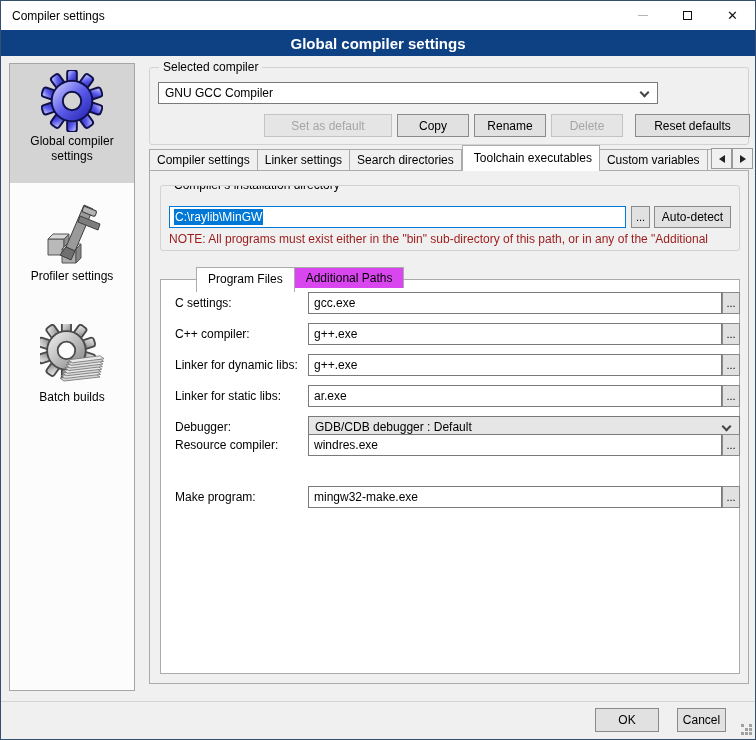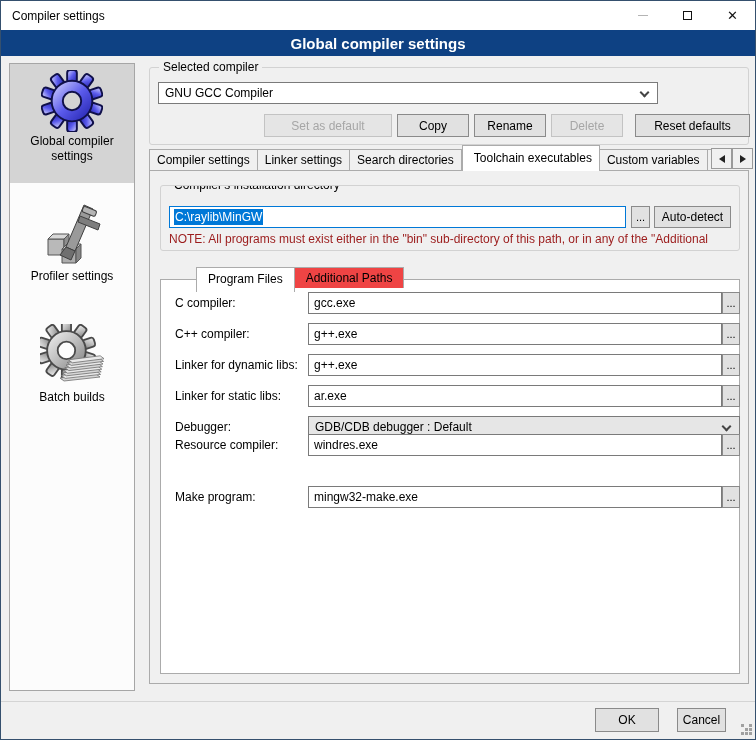--- a/index.html
+++ b/index.html
@@ -54,21 +54,21 @@
   
   .tabpage{position:absolute;left:148px;top:114px;width:600px;height:514px;border:1px solid #ababab;background:#f0f0f0;z-index:2;}
   
   .install-box{left:10px;top:14px;width:580px;height:66px;overflow:hidden;}
   .text-input{position:absolute;background:#fff;border:1px solid #7a7a7a;height:22px;line-height:20px;padding:0 4px;overflow:hidden;white-space:nowrap;font-size:12px;}
   .text-input.focused{border-color:#0078d7;}
   .sel-text{background:#0078d7;color:#ffffff;padding:1px 1px;margin-top:32px;}
   .note{position:absolute;left:8px;top:46px;width:570px;white-space:nowrap;overflow:hidden;color:#9b1b1b;font-size:12px;}
   
   .innerstrip{position:absolute;left:10px;top:96px;height:26px;display:flex;align-items:flex-start;z-index:3;margin-left:36px;}
-  .itab{height:21px;margin-bottom:1px;background:#ef4444;border:1px solid #ababab;border-bottom:none;padding:0 11px;line-height:20px;font-size:12px;white-space:nowrap;}
+  .itab{height:21px;margin-bottom:1px;background:#d946ef;border:1px solid #ababab;border-bottom:none;padding:0 11px;line-height:20px;font-size:12px;white-space:nowrap;}
   .itab+.itab{border-left:none;}
   .itab.active{height:25px;margin-bottom:0;background:#fff;line-height:23px;border-left:1px solid #ababab;}
   .innerpanel{position:absolute;left:10px;top:108px;width:580px;height:395px;background:#fff;border:1px solid #ababab;z-index:2;}
   .field-row{position:absolute;left:0;width:100%;height:22px;}
   .field-label{position:absolute;left:14px;line-height:22px;font-size:12px;}
   .field-input{position:absolute;left:147px;width:414px;height:22px;border:1px solid #7a7a7a;background:#fff;
     font-family:"Liberation Sans","DejaVu Sans",sans-serif;font-size:12px;padding:0 5px;outline:none;}
   .browse-btn{left:561px;width:18px;height:22px;font-size:11px;line-height:10px;}
   .field-combo{left:147px;width:432px;}
   
@@ -242,21 +242,21 @@
         <div class="btn" style="left:493px;top:20px;width:77px;height:22px;">Auto-detect</div>
         <div class="note" style="color: rgb(155, 27, 27);">NOTE: All programs must exist either in the "bin" sub-directory of this path, or in any of the "Additional</div>
       </div>
 
       <div class="innerstrip" id="innerstrip">
           <div class="itab active">Program Files</div>
           <div class="itab">Additional Paths</div>
         </div>
       <div class="innerpanel" id="programpanel">
           <div class="field-row" style="top: 12px;">
-            <span class="field-label">C compiler:</span>
+            <span class="field-label">C settings:</span>
             <input class="field-input" value="gcc.exe" style="">
       <div class="btn browse-btn" style="top:0;">...</div>
           </div>
           <div class="field-row" style="top: 43px;">
             <span class="field-label">C++ compiler:</span>
             <input class="field-input" value="g++.exe" style="">
       <div class="btn browse-btn" style="top:0;">...</div>
           </div>
           <div class="field-row" style="top: 74px;">
             <span class="field-label">Linker for dynamic libs:</span>

